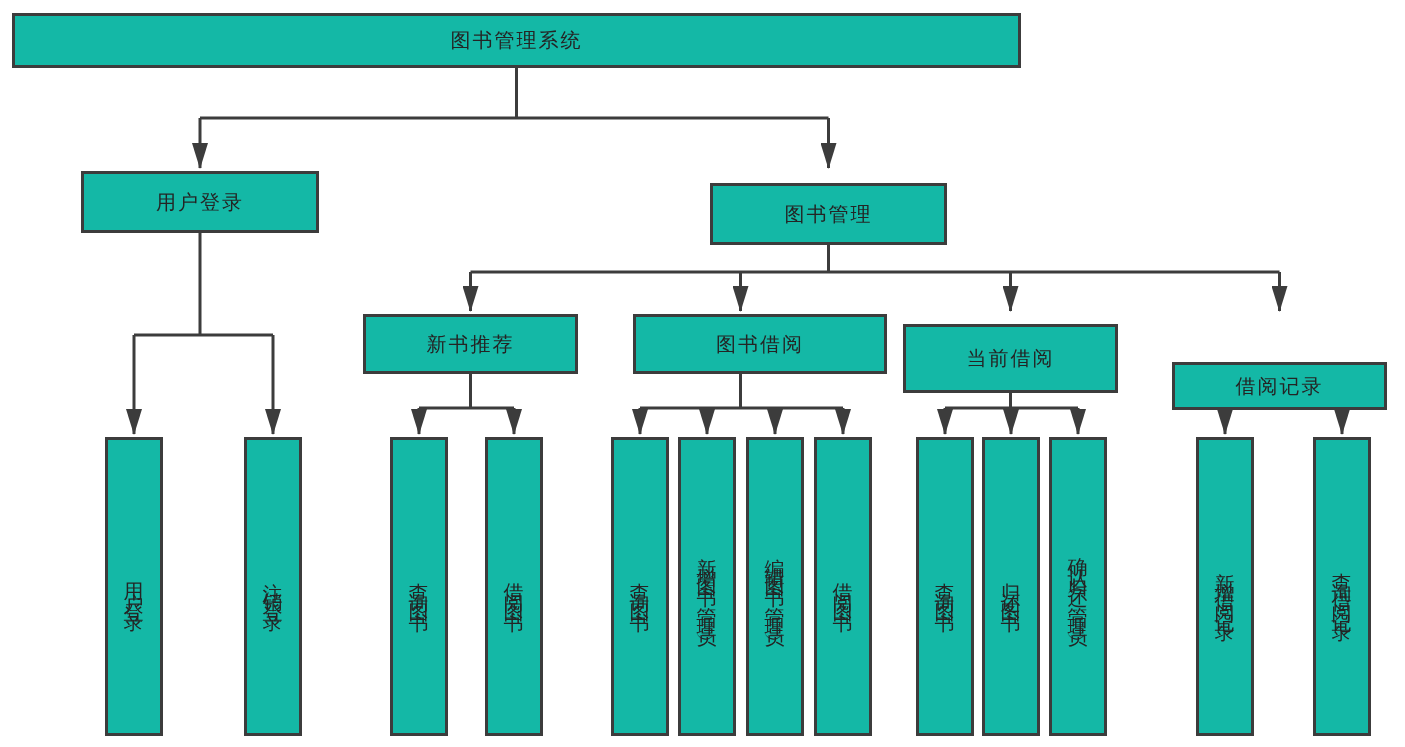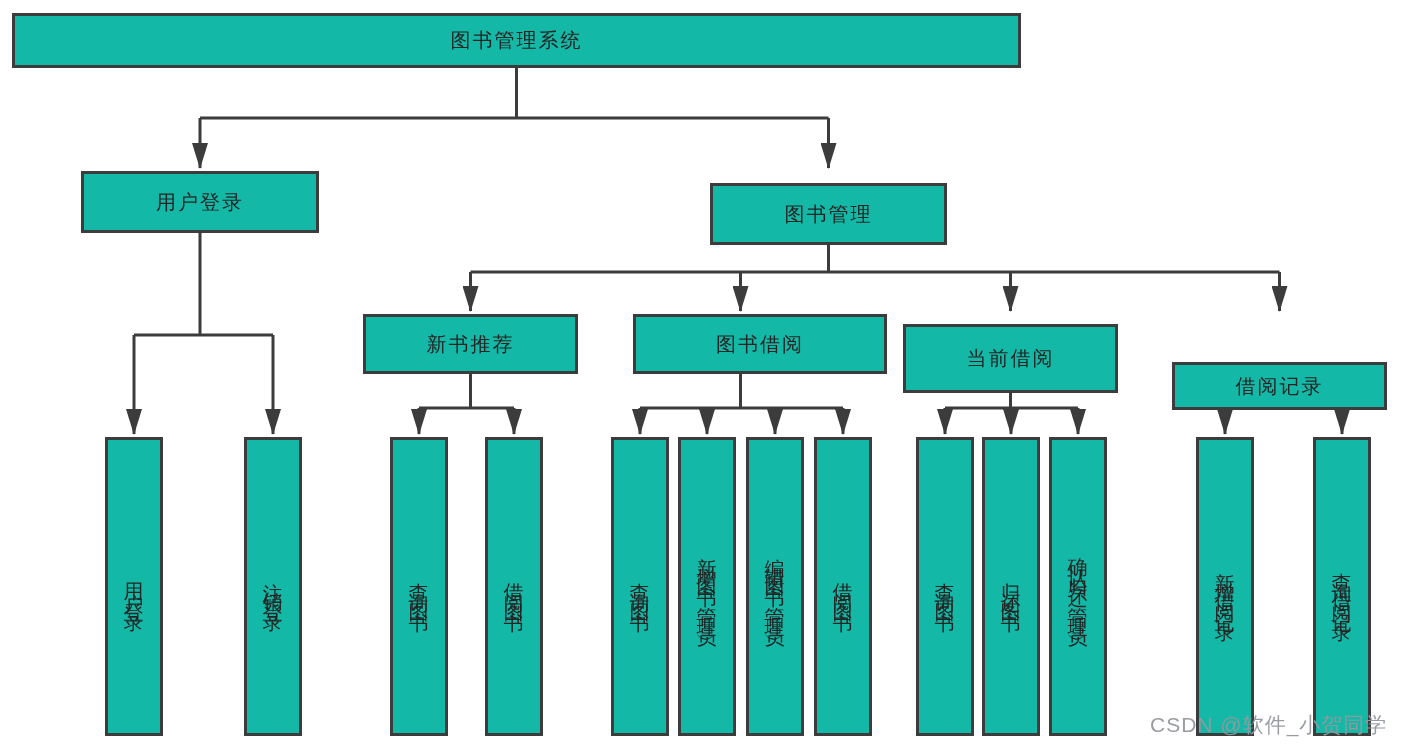--- a/index.html
+++ b/index.html
@@ -165,15 +165,14 @@
     <span class="lbl">确认归还（管理员）</span>
   </div>
 
   <div class="node leaf" style="left:1196px; top:437px; width:58px; height:299px;">
     <span class="lbl">新增借阅记录</span>
   </div>
   <div class="node leaf" style="left:1313px; top:437px; width:58px; height:299px;">
     <span class="lbl">查询借阅记录</span>
   </div>
 
-  <div class="watermark">CSDN @软件_小贺同学</div>
 
 </div>
 
 </body></html>

